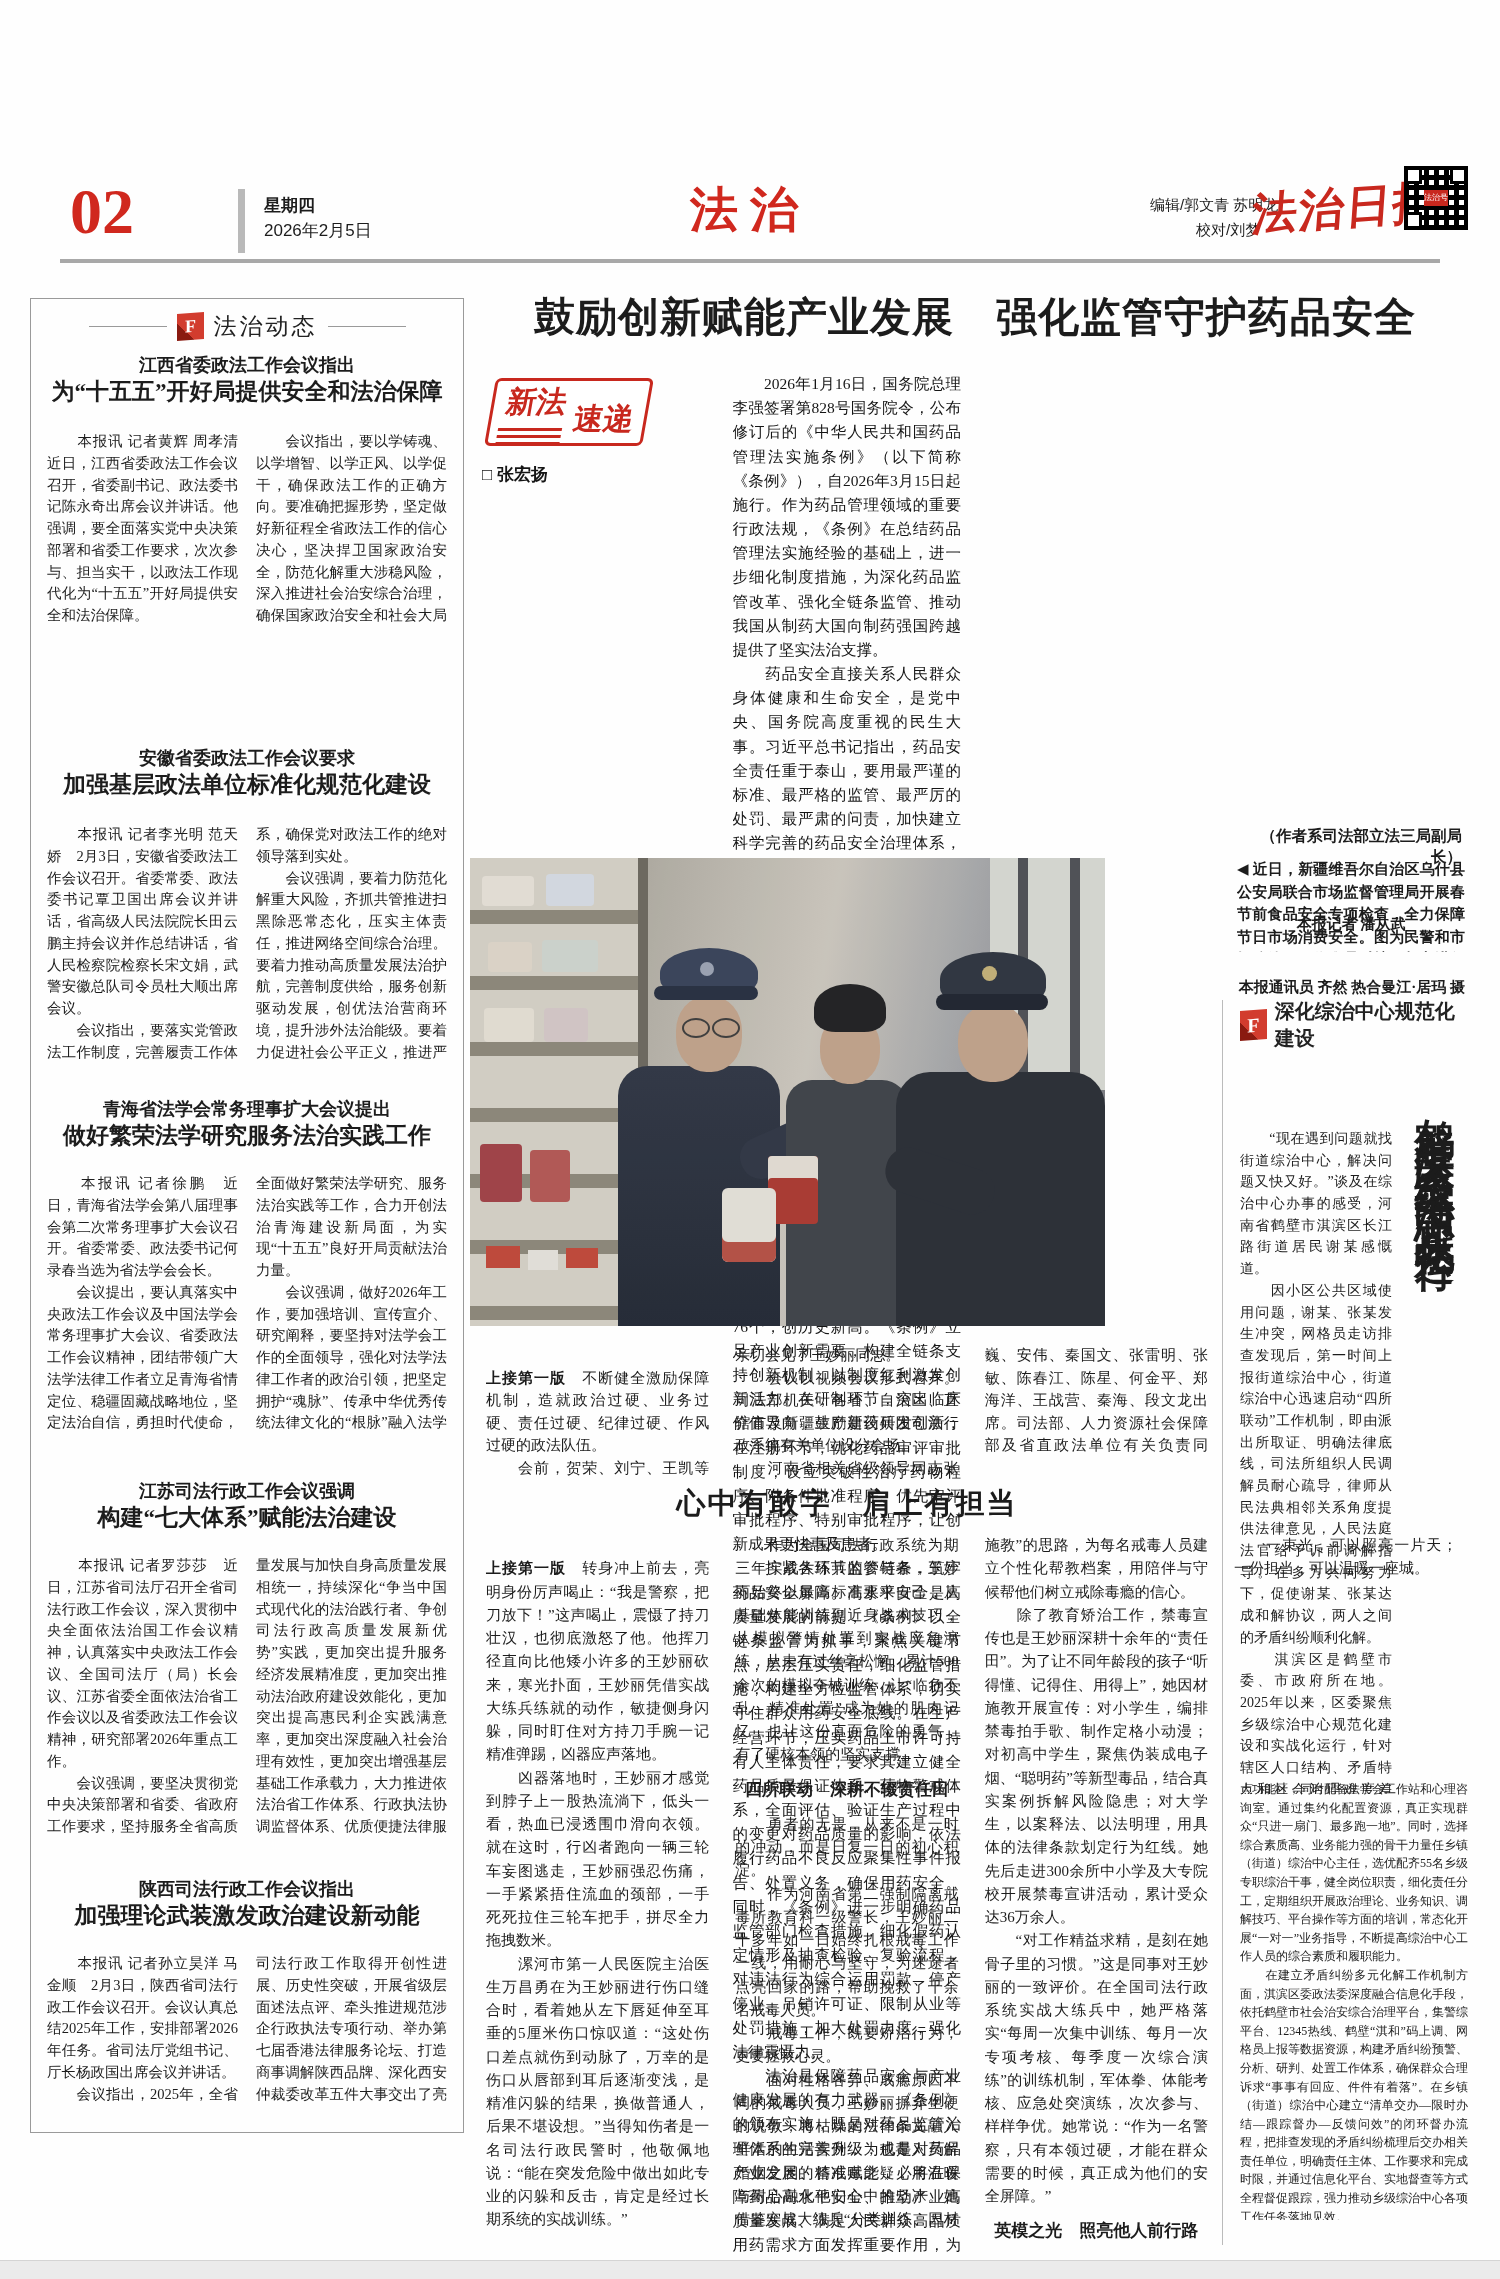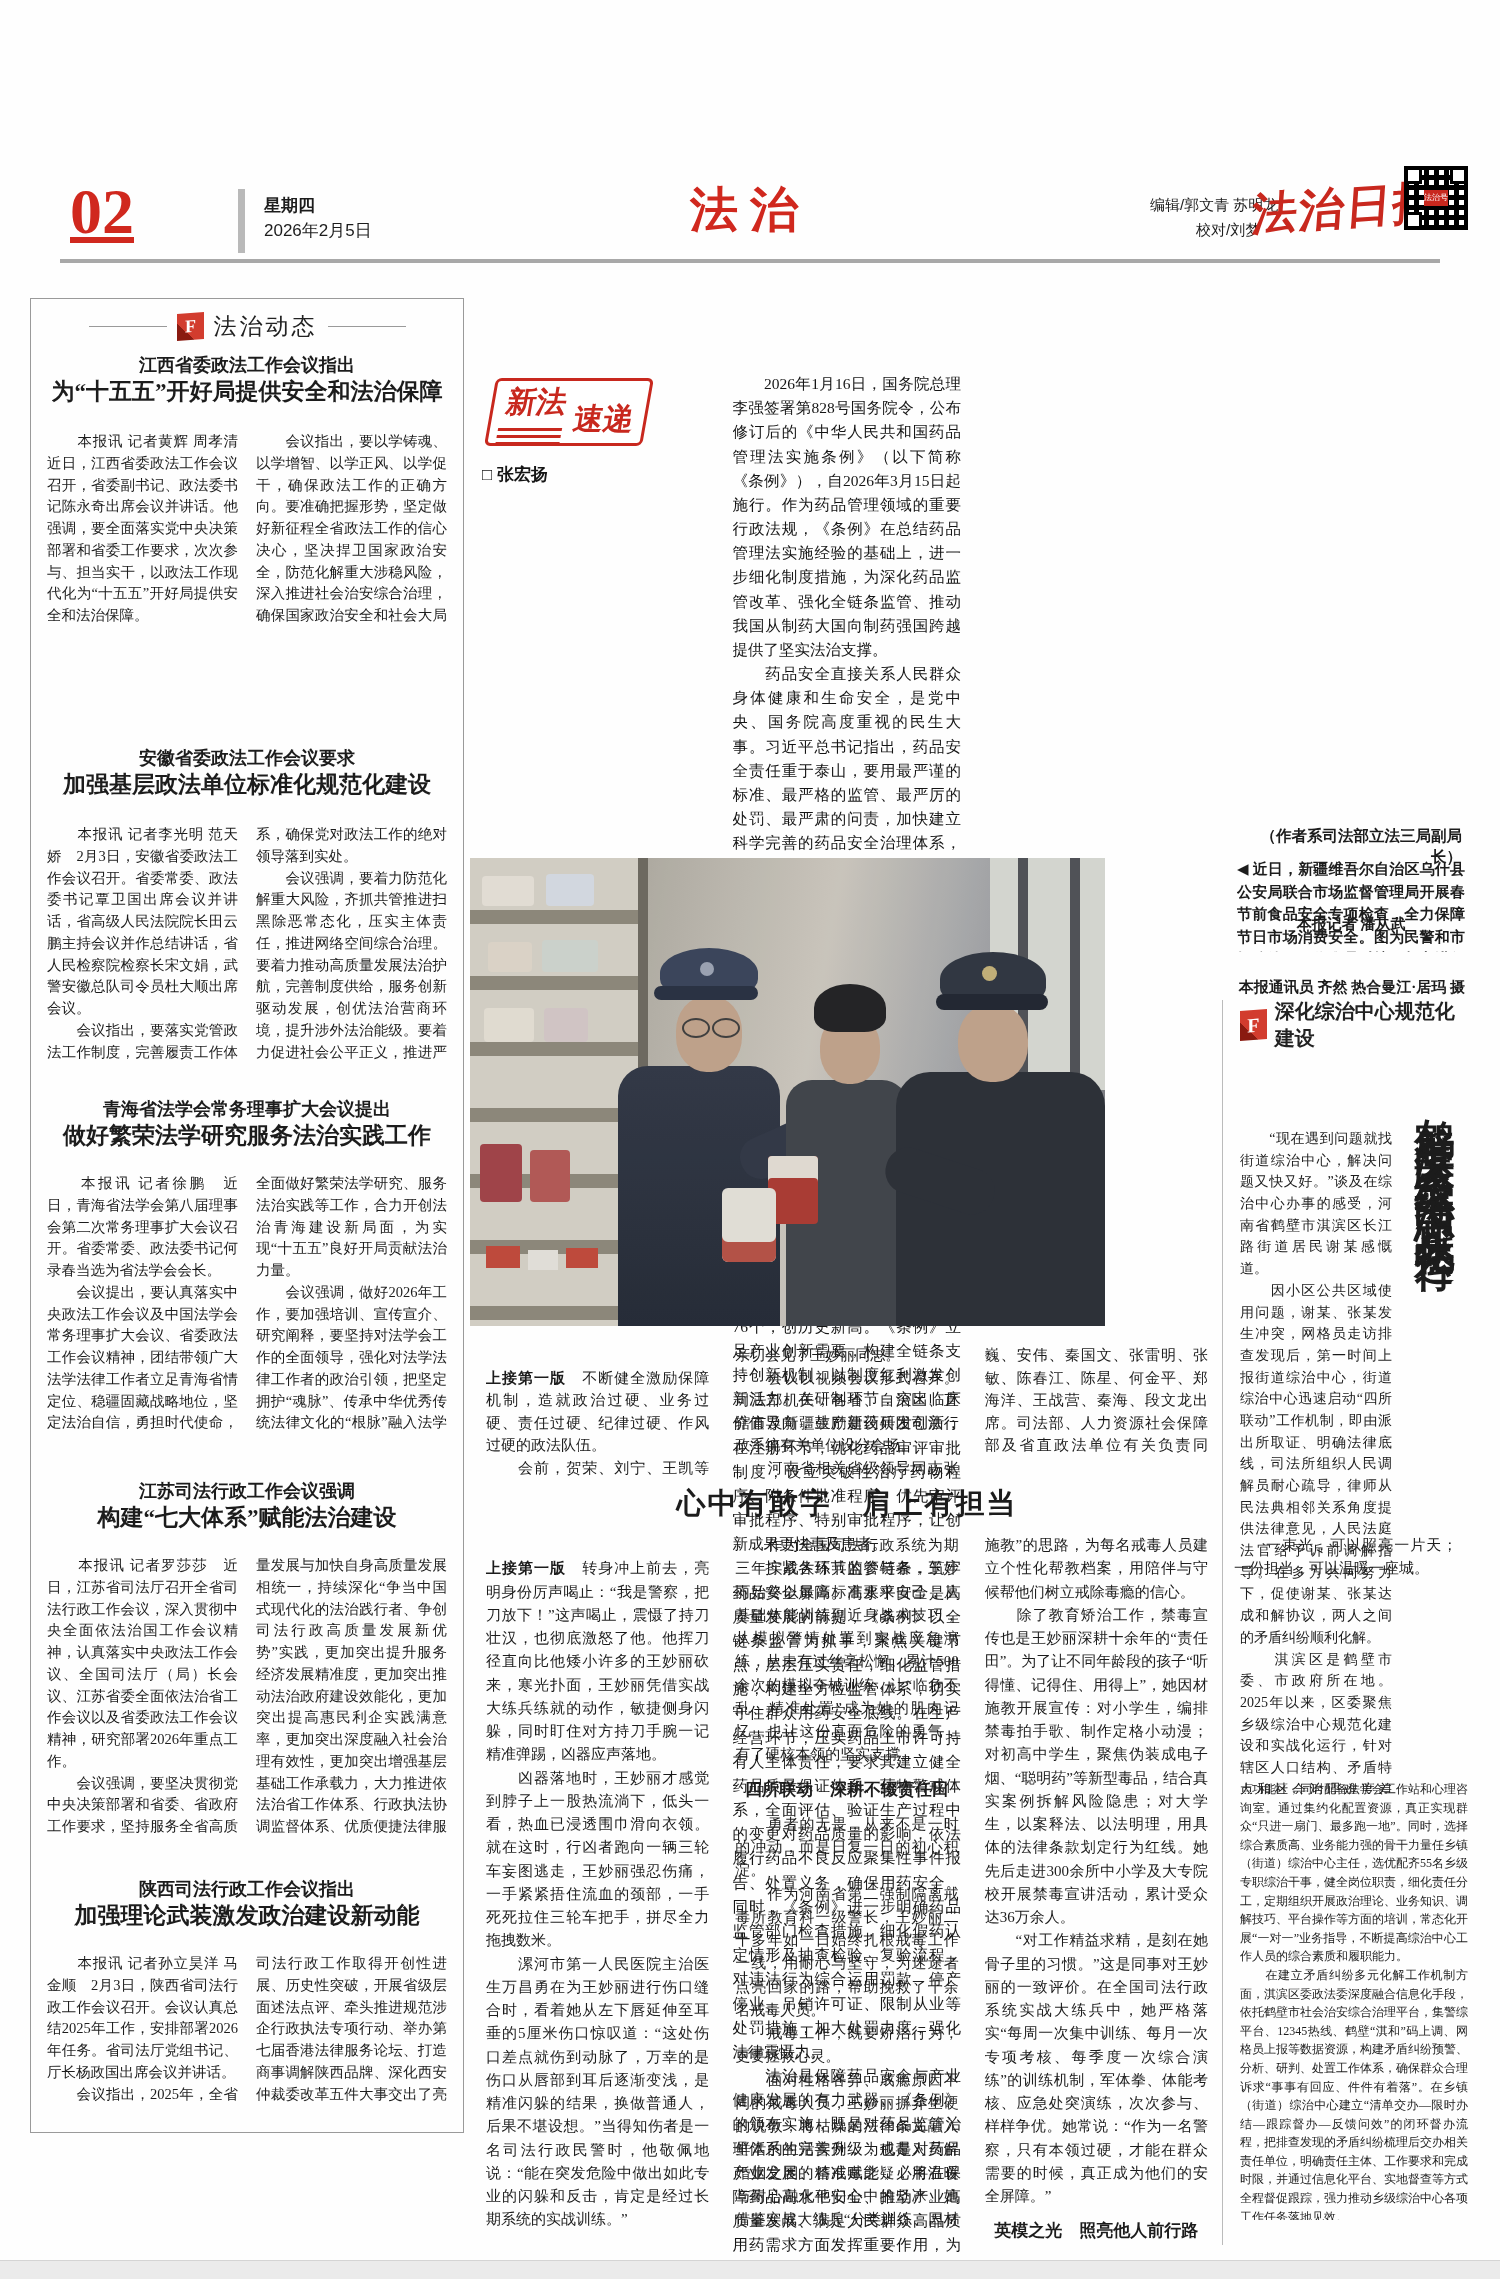--- a/index.html
+++ b/index.html
@@ -3,21 +3,21 @@
 <meta charset="utf-8">
 <style>
   html,body{margin:0;padding:0;background:#e9e9e9;}
   .page{position:relative;width:1500px;height:2279px;background:#fefefe;margin:0 auto;overflow:hidden;
         font-family:"Liberation Serif","DejaVu Serif",serif;color:#1c1c1c;}
   .abs{position:absolute;}
   .sans{font-family:"Liberation Sans","DejaVu Sans",sans-serif;}
   .flow{white-space:pre-line;text-align:justify;overflow:hidden;}
 
   
-  .pageno{left:70px;top:180px;font-size:64px;font-weight:900;color:#d0281e;line-height:1;text-decoration:underline;}
+  .pageno{left:70px;top:180px;font-size:64px;font-weight:900;color:#d0281e;line-height:1;}
   .hdr-bar{left:238px;top:189px;width:7px;height:64px;background:#b9b9b9;}
   .hdr-week{left:264px;top:194px;font-size:17px;font-weight:bold;}
   .hdr-date{left:264px;top:219px;font-size:17px;font-weight:normal;}
   .hdr-section{left:560px;top:178px;width:380px;text-align:center;font-size:48px;font-weight:900;
                color:#d0281e;letter-spacing:12px;}
   .hdr-editors{left:1150px;top:196px;font-size:15px;}
   .hdr-proof{left:1196px;top:221px;font-size:15px;}
   .masthead{left:1252px;top:178px;font-size:45px;font-weight:900;color:#c8281e;
             transform:rotate(-4deg) skewX(-8deg);letter-spacing:2px;}
   .qr{left:1404px;top:166px;width:64px;height:64px;background:#fff;
@@ -191,20 +191,21 @@
 　　会议要求，2026年是“十五五”开局之年，做好全年工作至关重要。全省司法行政系统要更加注重法治与改革、发展、稳定相协同，更加注重保障和促进社会公平正义。全省司法行政系统要进一步铸牢对党绝对忠诚的政治品格，将党的绝对领导贯穿于司法行政工作全过程。要进一步推动提升政府依法行政水平，以有力监督推动法治政府建设。要进一步激发法律服务行业发展活力，聚焦规模化、品牌化、专业化、国际化、数字化发展方向。要进一步优化民生保障法律服务供给，加强公共法律服务体系建设。</div>
 
     <div class="kicker" style="top:1578px">陕西司法行政工作会议指出</div>
     <div class="bx-head" style="top:1604px">加强理论武装激发政治建设新动能</div>
     <div class="bx-body flow" style="top:1654px;height:162px">　　本报讯 记者孙立昊洋 马金顺　2月3日，陕西省司法行政工作会议召开。会议认真总结2025年工作，安排部署2026年任务。省司法厅党组书记、厅长杨政国出席会议并讲话。
 　　会议指出，2025年，全省司法行政工作取得开创性进展、历史性突破，开展省级层面述法点评、牵头推进规范涉企行政执法专项行动、举办第七届香港法律服务论坛、打造商事调解陕西品牌、深化西安仲裁委改革五件大事交出了亮眼答卷，政治建设等方面工作均取得新成效。
 　　会议强调，2026年，全省司法行政机关要围绕全省工作大局履职担当，坚持以党的领导为根本，加强理论武装，强化政治引领，激发政治建设新动能；坚持以服务保障高质量发展为主线，优化立法供给，加强执法监督，推进依法决策，构筑法治化营商环境新优势；坚持以促进社会公平正义为导向，强化行政复议监督，优化公共法律服务，深化司法行政改革，交出法治惠民新答卷；坚持以锻造司法行政铁军为保障，加强人才选育、教育培训、作风建设和关心关爱，展现作风能力新形象，以高质量的法律服务、更加有力的法治保障助力“十五五”良好开局。
 　　宝鸡、榆林、安康市司法局和省监狱管理局作交流发言。</div>
   </div>
 
+  <div class="abs main-headline">鼓励创新赋能产业发展　强化监管守护药品安全</div>
 
   <div class="abs main-body">
     <div class="badge-wrap">
       <div class="nf-badge">
         <span class="nf-xin">新法</span>
         <span class="nf-su">速递</span>
         <i class="nf-lines"></i>
       </div>
       <div class="main-author">□ 张宏扬</div>
     </div>

